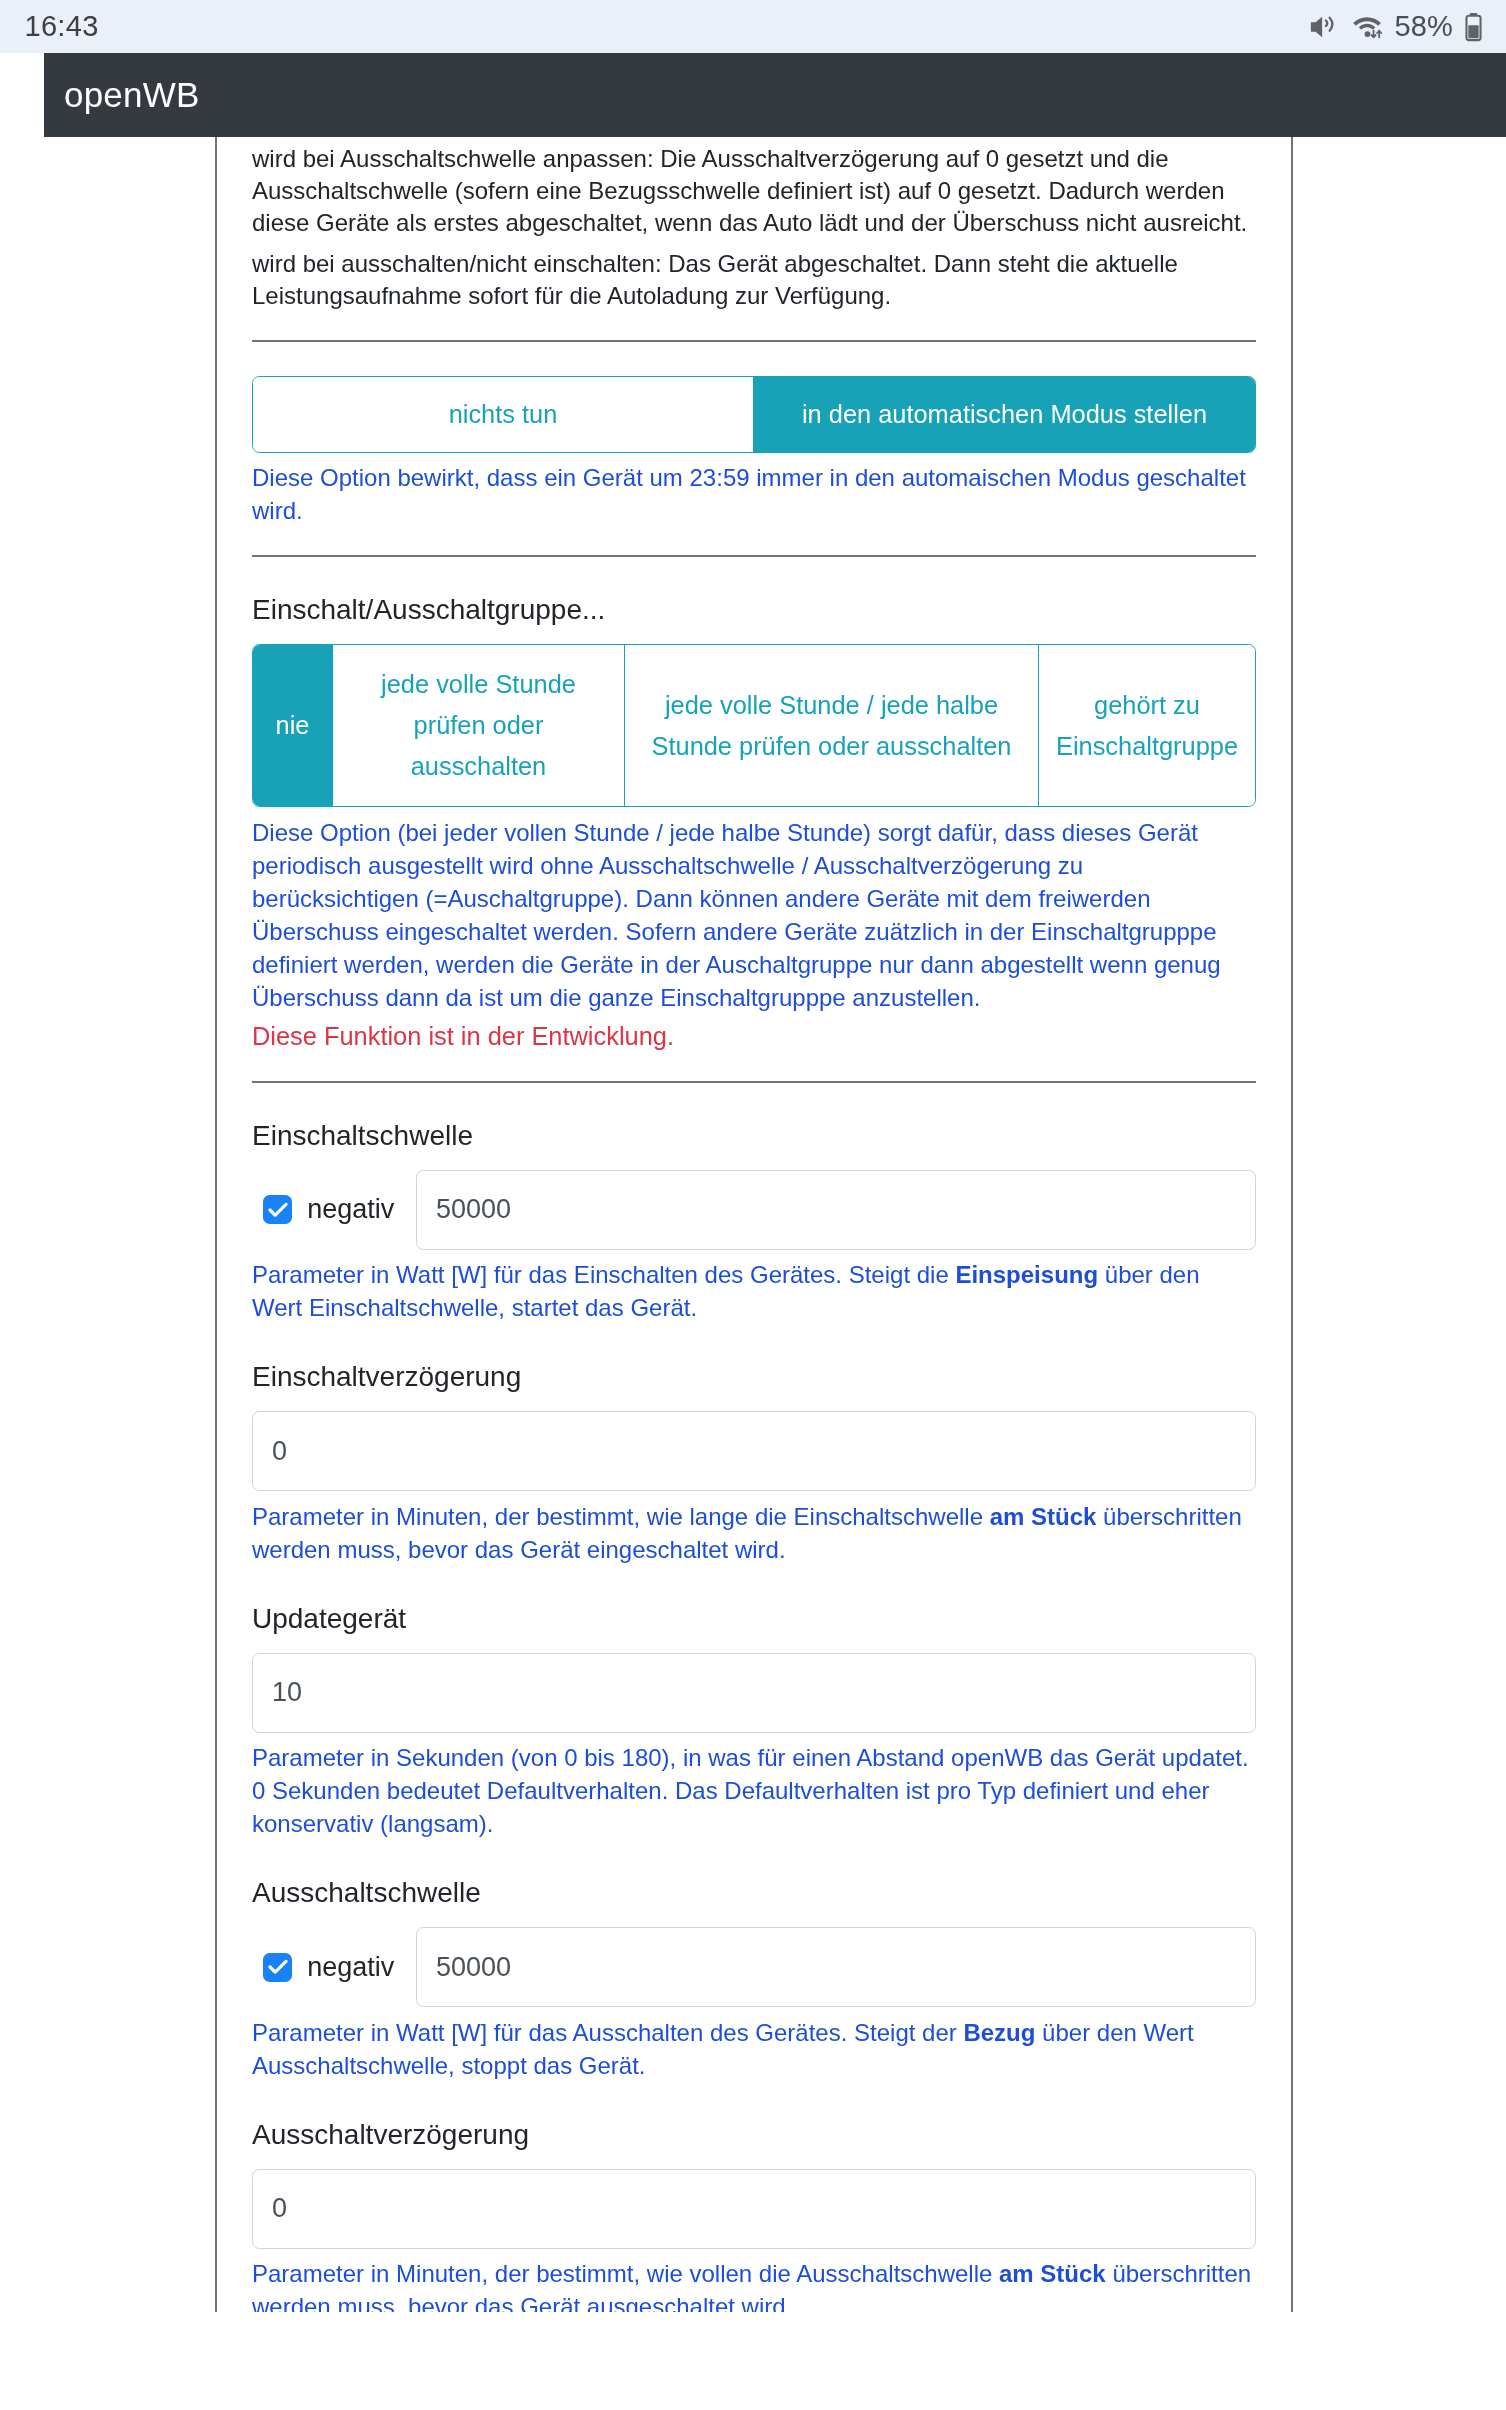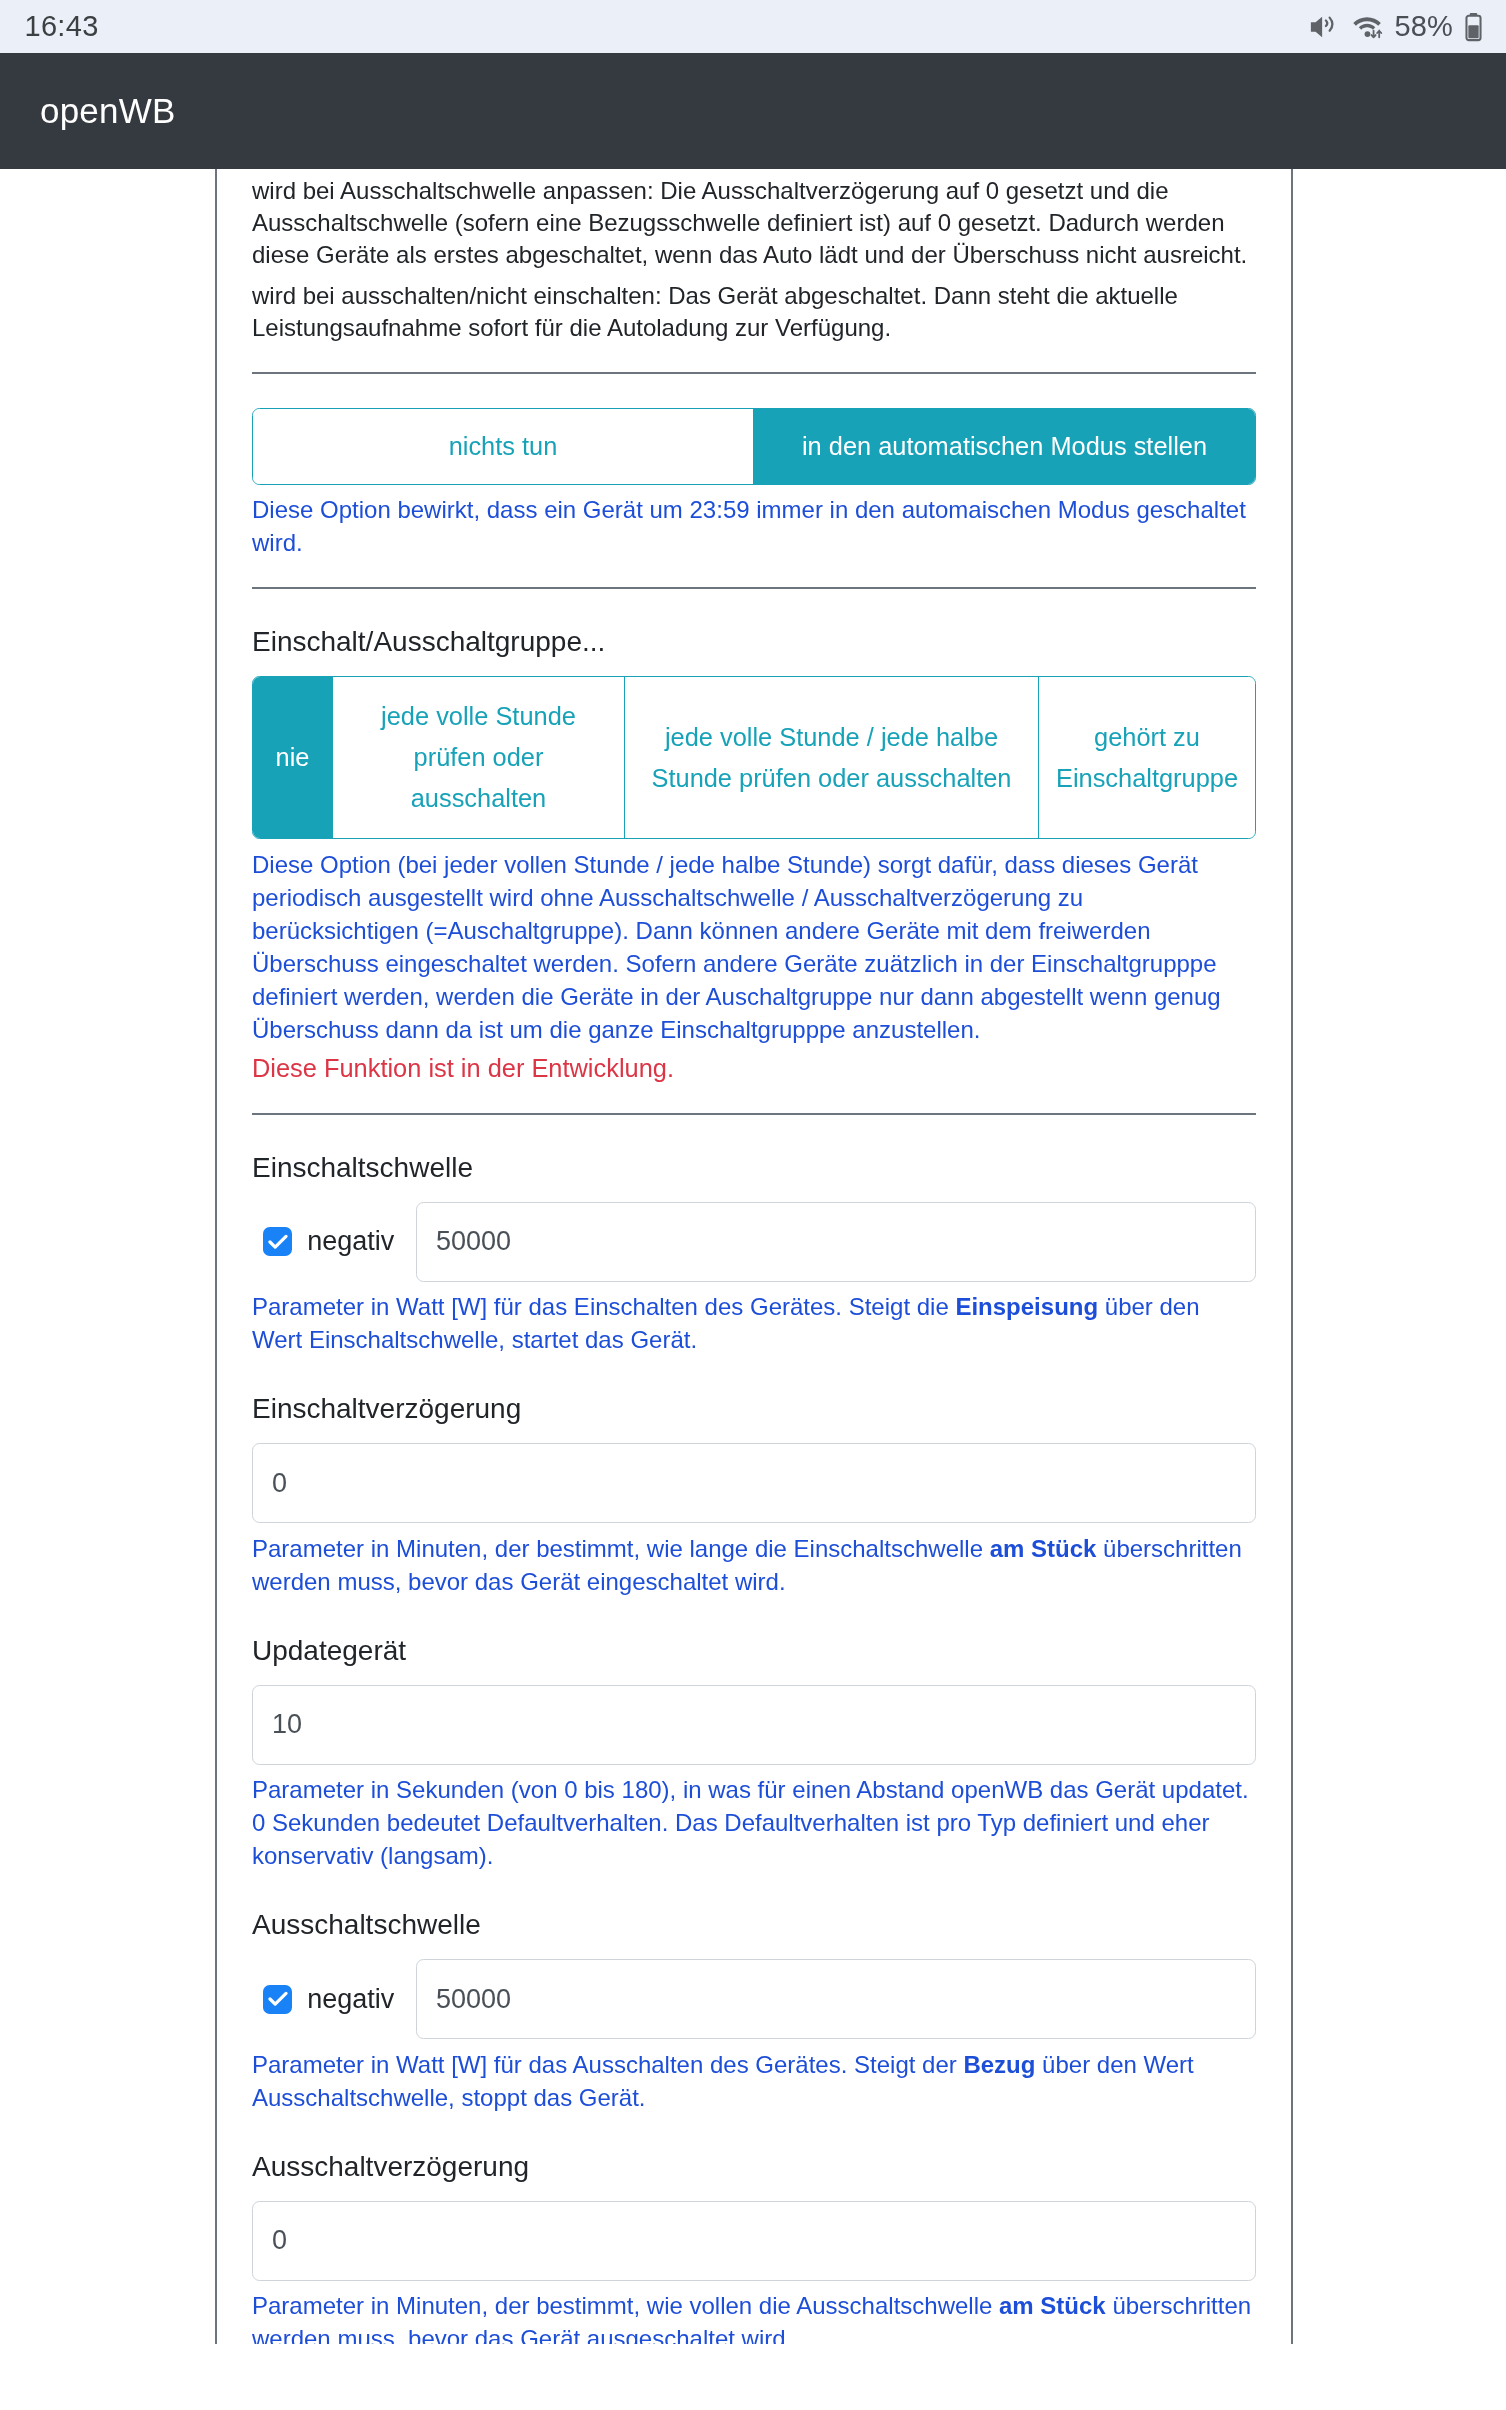--- a/index.html
+++ b/index.html
@@ -34,25 +34,26 @@
   }
   .status-right svg { display: block; }
   .battery-pct {
     font-size: 29px;
     color: #4a4f56;
     letter-spacing: 0.2px;
   }
 
   
   .app-header {
-    height: 116px;
+    height: 84px;
     background: #343a40;
     display: flex;
     align-items: center;
-    padding-left: 40px;
+    padding-left: 20px;
+    margin-left: 44px;
   }
   .app-title {
     color: #ffffff;
     font-size: 35px;
     font-weight: 400;
     letter-spacing: 0.2px;
   }
 
   
   .webview {

